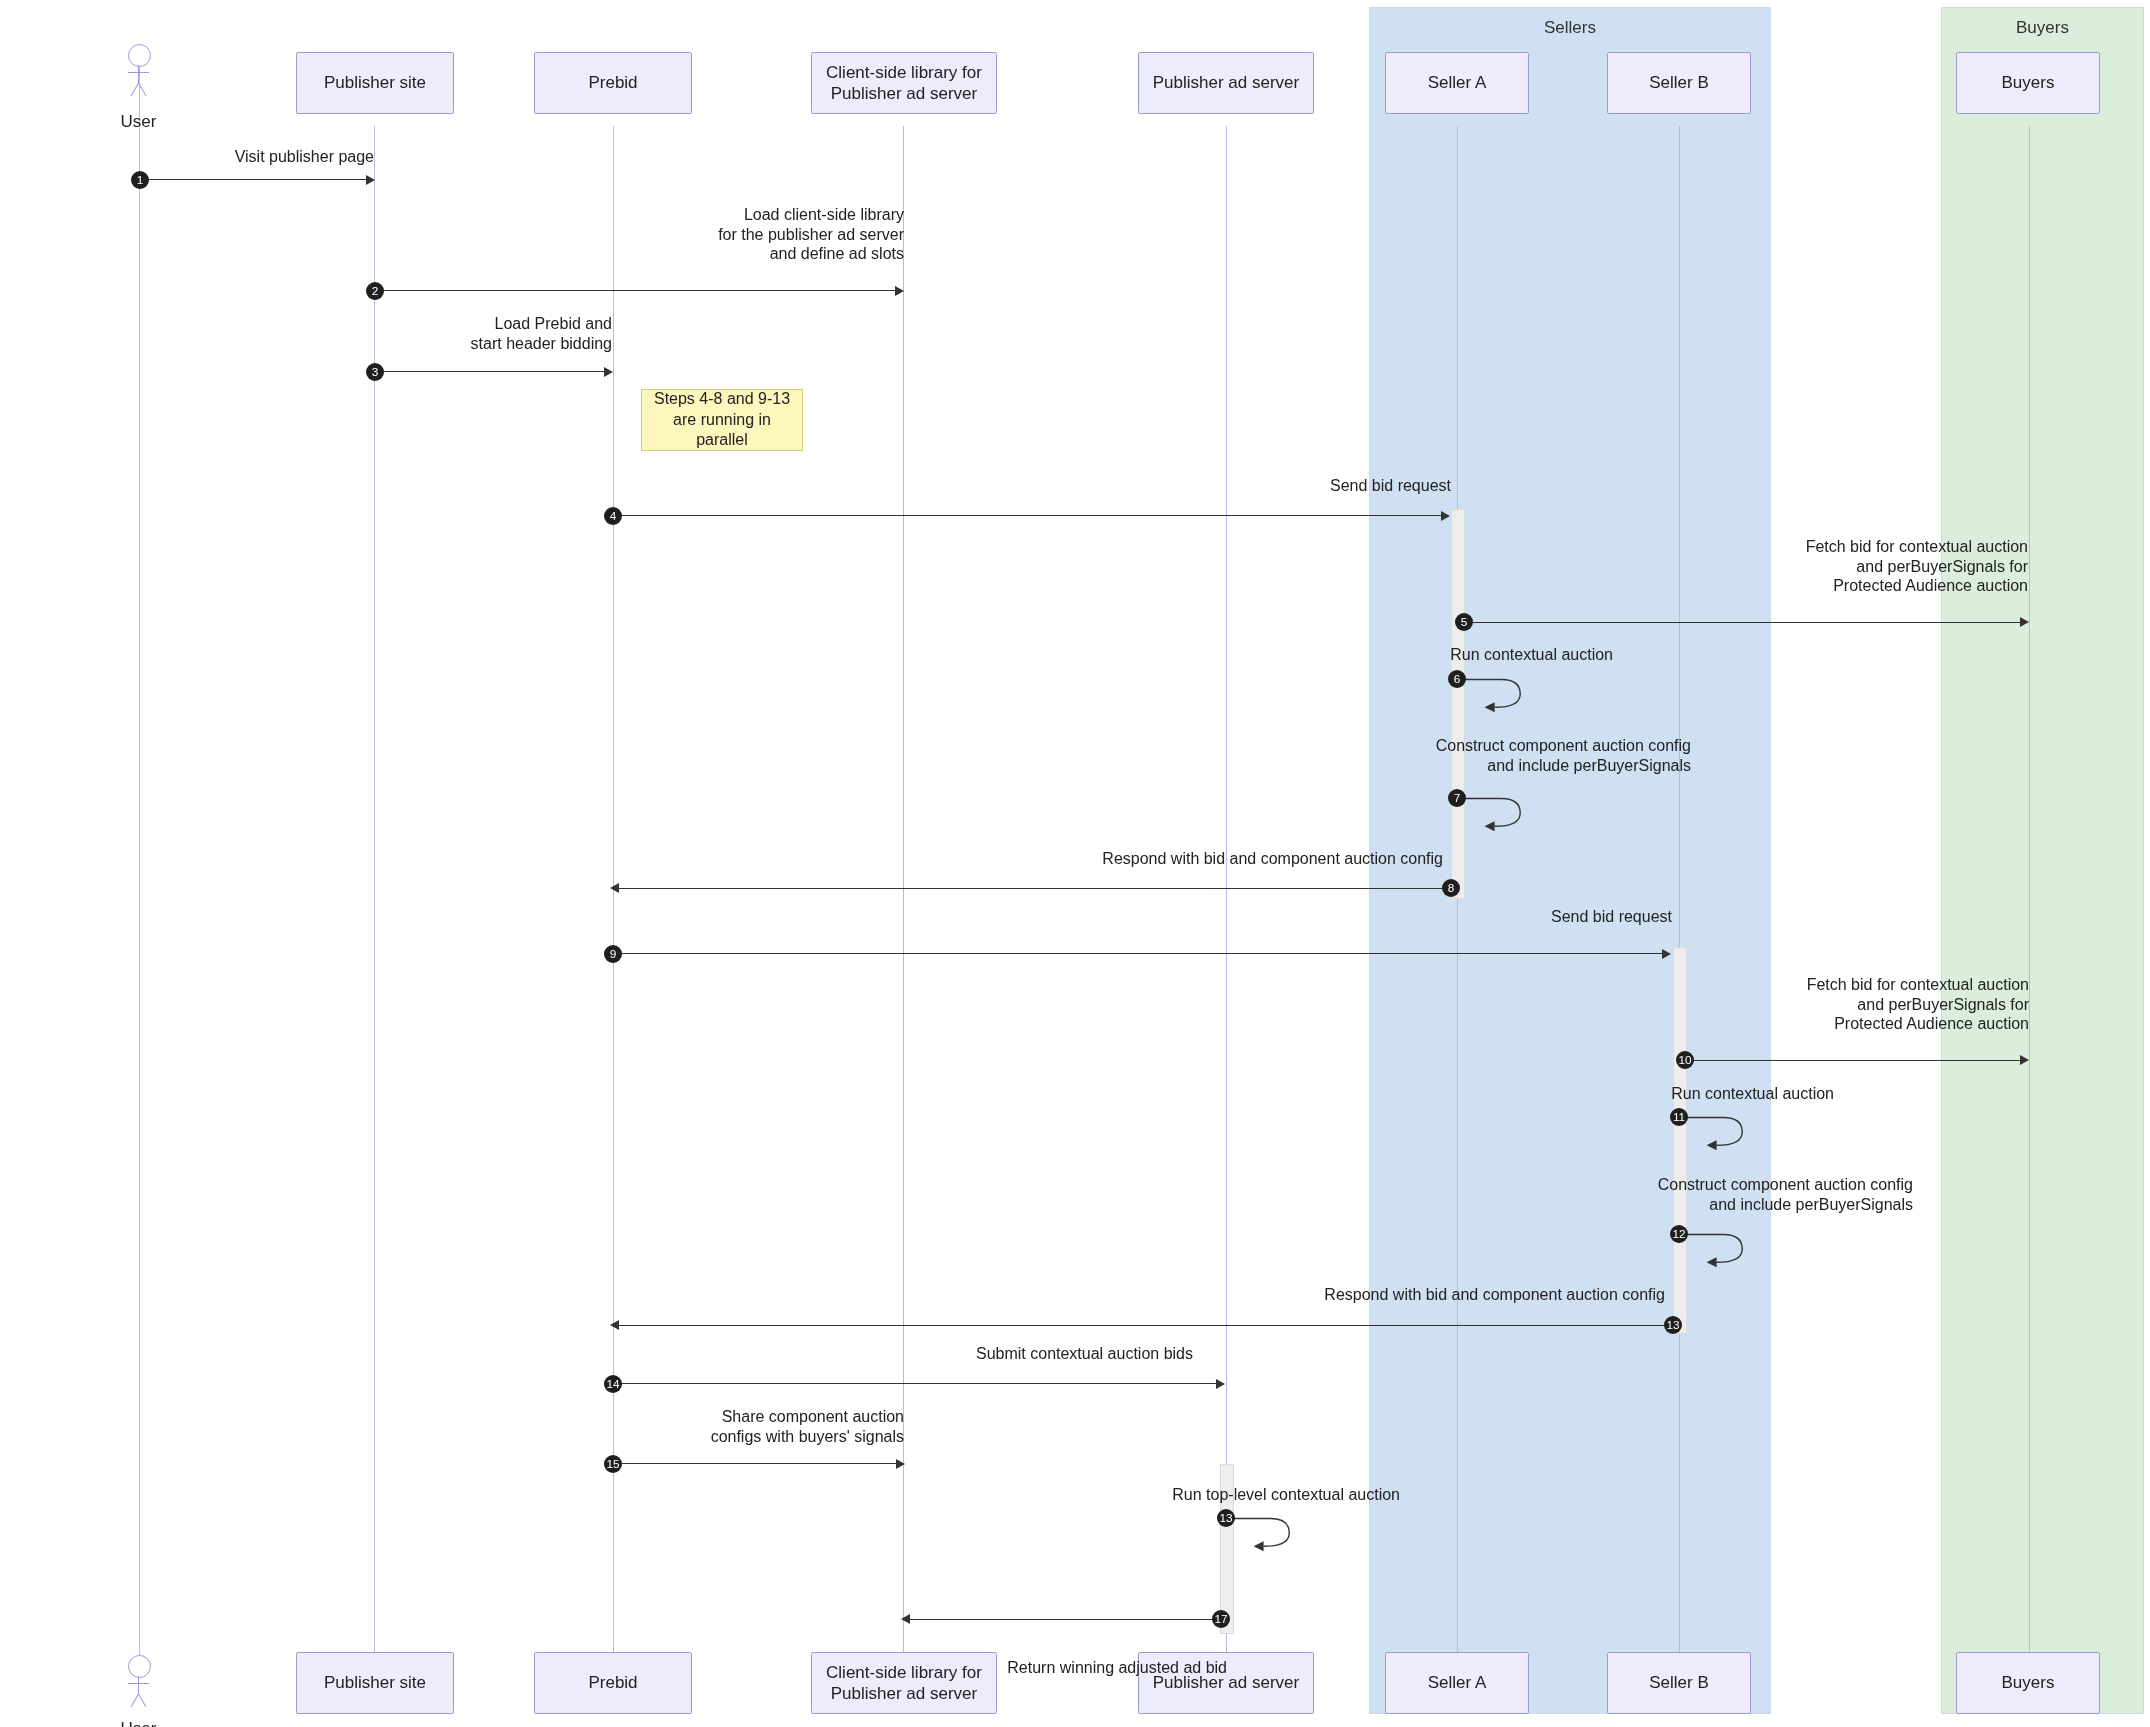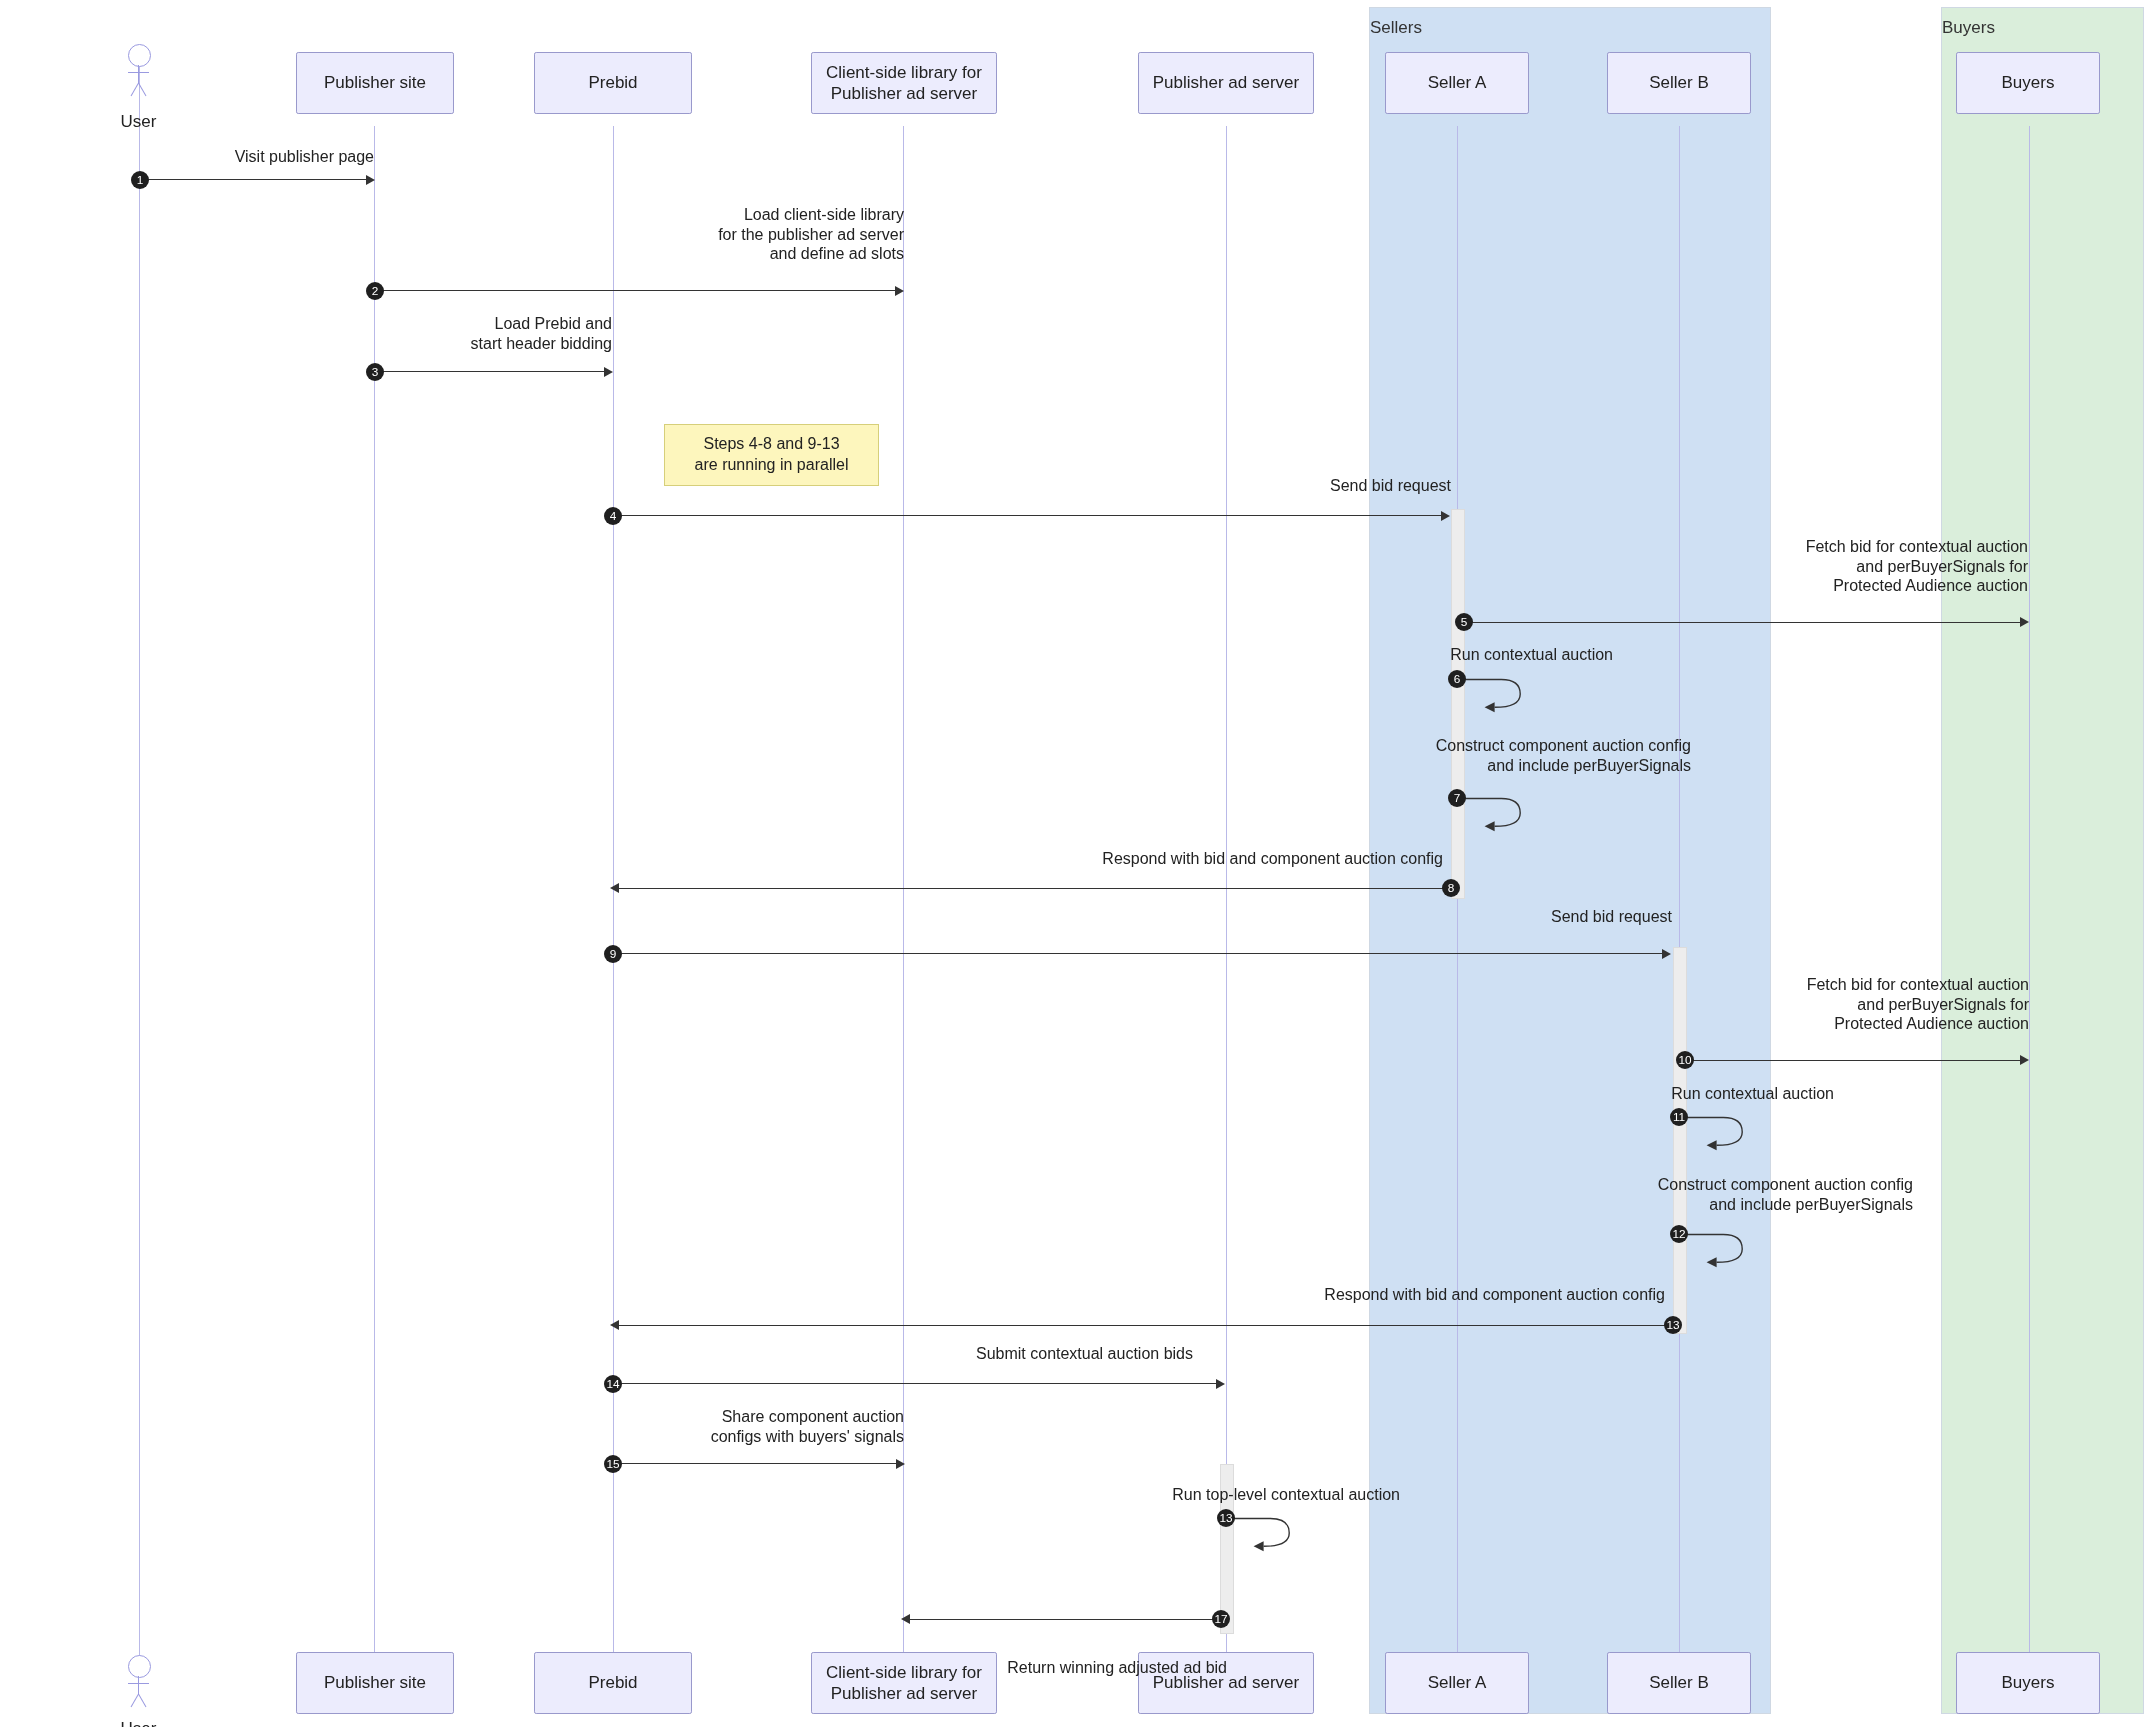--- a/index.html
+++ b/index.html
@@ -1,19 +1,19 @@
 <!DOCTYPE html>
 <html style="font-size:9px"><head>
 <meta charset="utf-8">
 <style>
   html,body{margin:0;padding:0;background:#ffffff;}
   body{font-family:"Liberation Sans", sans-serif;}
   #stage{position:relative;width:2151px;height:1727px;overflow:hidden;background:#fff;}
   .group-box{position:absolute;box-sizing:border-box;border:0.6px solid #cfd8e3;}
-  .group-label{position:absolute;width:100%;text-align:left;top:10px;font-size:17px;color:#333;}
+  .group-label{position:absolute;width:100%;text-align:center;top:10px;font-size:17px;color:#333;}
   .lifeline{position:absolute;width:1.1px;background:#b9b9e8;}
   .actor-box{position:absolute;box-sizing:border-box;background:#ececfd;border:0.6px solid #9999cc;border-radius:2.2px;display:flex;align-items:center;justify-content:center;text-align:center;font-size:17px;color:#222;line-height:1.25;padding:2.2px 3.4px;}
   .activation{position:absolute;background:#ededed;border:0.6px solid #dcdcdc;width:12.3px;}
   .msg-line{position:absolute;height:1.1px;background:#333;}
   .arrow-r{position:absolute;width:0;height:0;border-top:5px solid transparent;border-bottom:5px solid transparent;border-left:9px solid #333;}
   .arrow-l{position:absolute;width:0;height:0;border-top:5px solid transparent;border-bottom:5px solid transparent;border-right:9px solid #333;}
   .msg-label{position:absolute;font-size:16px;color:#222;text-align:right;line-height:1.22;white-space:pre-line;}
   .seq-num{position:absolute;width:18px;height:18px;border-radius:50%;background:#1f1f1f;color:#fff;font-size:11.8px;display:flex;align-items:center;justify-content:center;font-family:"Liberation Sans", sans-serif;}
   .note{position:absolute;background:#fdf6bd;border:0.6px solid #d6cf7a;font-size:16px;color:#222;text-align:center;line-height:1.3;display:flex;align-items:center;justify-content:center;padding:4.5px;box-sizing:border-box;white-space:pre-line;}
   .actor-head{position:absolute;}
@@ -125,21 +125,21 @@
   <div class="msg-line" style="left:375px;top:290px;width:526px;"></div>
   <div class="arrow-r" style="left:895px;top:286px;"></div>
   <div class="seq-num" style="left:366px;top:282px;">2</div>
 
   <div class="msg-label" style="left:375px;top:314px;width:237px;">Load Prebid and
 start header bidding</div>
   <div class="msg-line" style="left:375px;top:371px;width:234px;"></div>
   <div class="arrow-r" style="left:604px;top:367px;"></div>
   <div class="seq-num" style="left:366px;top:363px;">3</div>
 
-  <div class="note" style="left:664px;top:389px;width:215px;height:62px;margin-top:35px;">Steps 4-8 and 9-13
+  <div class="note" style="left:641px;top:389px;width:162px;height:62px;">Steps 4-8 and 9-13
 are running in parallel</div>
 
   <div class="msg-label" style="left:613px;top:476px;width:838px;">Send bid request</div>
   <div class="msg-line" style="left:613px;top:515px;width:830px;"></div>
   <div class="arrow-r" style="left:1441px;top:511px;"></div>
   <div class="seq-num" style="left:604px;top:507px;">4</div>
 
   <div class="msg-label" style="left:1463px;top:537px;width:565px;">Fetch bid for contextual auction
 and perBuyerSignals for
 Protected Audience auction</div>

